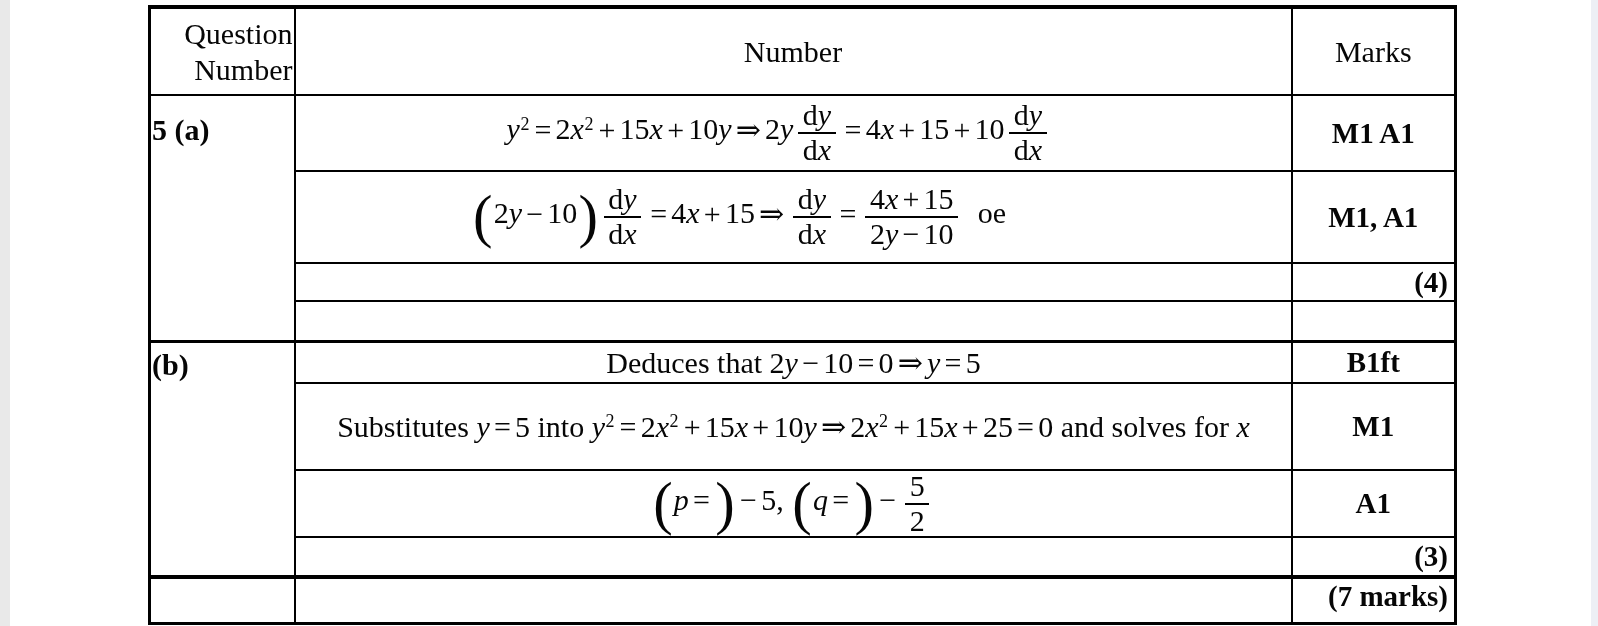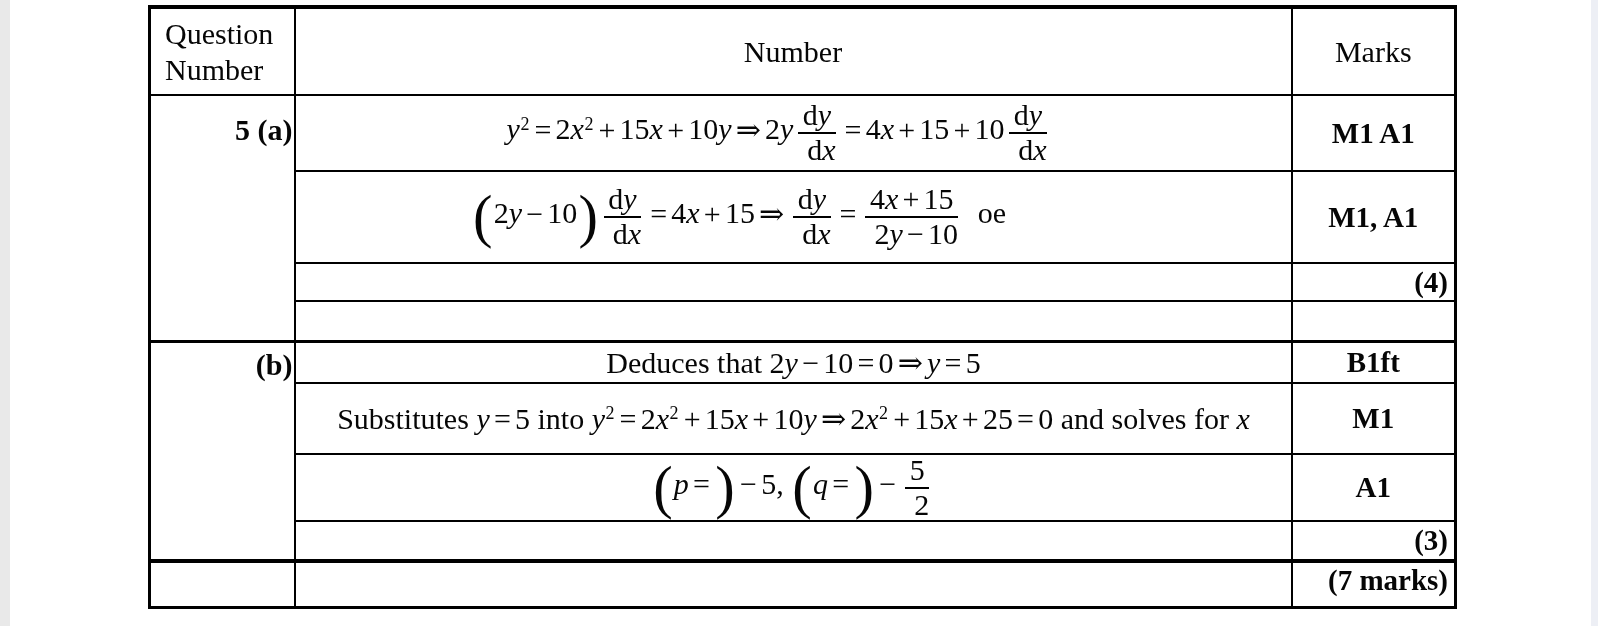--- a/index.html
+++ b/index.html
@@ -20,49 +20,49 @@
   .ms tr.thick-top > td{border-top:3px solid #000}
   .ms tr.xthick-top > td{border-top:4px solid #000}
 
   
   .r-head{height:88px}
   .r-a1{height:76px}
   .r-a2{height:92px}
   .r-a3{height:38px}
   .r-a4{height:40px}
   .r-b1{height:42px}
-  .r-b2{height:71px}
+  .r-b2{height:87px}
   .r-b3{height:55px}
   .r-b4{height:40px}
   .r-b5{height:46px}
 
   th{font-weight:normal;font-size:30px;vertical-align:middle}
-  .th-q{text-align:left;padding-left:14px;line-height:1.18}
+  .th-q{text-align:right;padding-left:14px;line-height:1.18}
 
-  .qcell{vertical-align:top;text-align:right;font-weight:bold;font-size:30px}
+  .qcell{vertical-align:top;text-align:left;font-weight:bold;font-size:30px}
   .qa{padding-top:17px}
   .qb{padding-top:5px}
 
   .scheme{font-size:30px;vertical-align:middle;padding:0 12px}
   .center{text-align:center}
   .sh-a1{padding-right:40px}
   .sh-a2{padding-right:120px}
   .left{text-align:center;padding-left:13px}
   .wrap2{line-height:1.4;padding-top:2px;padding-bottom:2px;vertical-align:middle}
 
   .marks{font-weight:bold;font-size:29px;text-align:center;vertical-align:middle;padding:0 5px}
   .marks.right{text-align:right;padding-right:6px}
   .vtop{vertical-align:top;padding-top:1px}
 
   
   .mi{font-style:italic}
   .mt{white-space:pre-wrap}
   .mo{margin:0 0.14em}
   .msup{font-size:0.6em;vertical-align:0.55em;line-height:0;margin:0 0.05em 0 0.03em}
-  .mfrac{display:inline-flex;flex-direction:column;align-items:flex-end;vertical-align:middle;
+  .mfrac{display:inline-flex;flex-direction:column;align-items:center;vertical-align:middle;
          margin:0 0.16em;line-height:1.02;text-align:center}
   .mnum{display:block;border-bottom:2px solid #000;padding:0 0.15em 1px}
   .mden{display:block;padding-top:1px}
   .mparen{font-size:1.95em;line-height:0;vertical-align:middle;margin:0 0.02em}
 </style>
 </head>
 <body>
 
 <div class="edge-left"></div>
 <div class="edge-right"></div>

